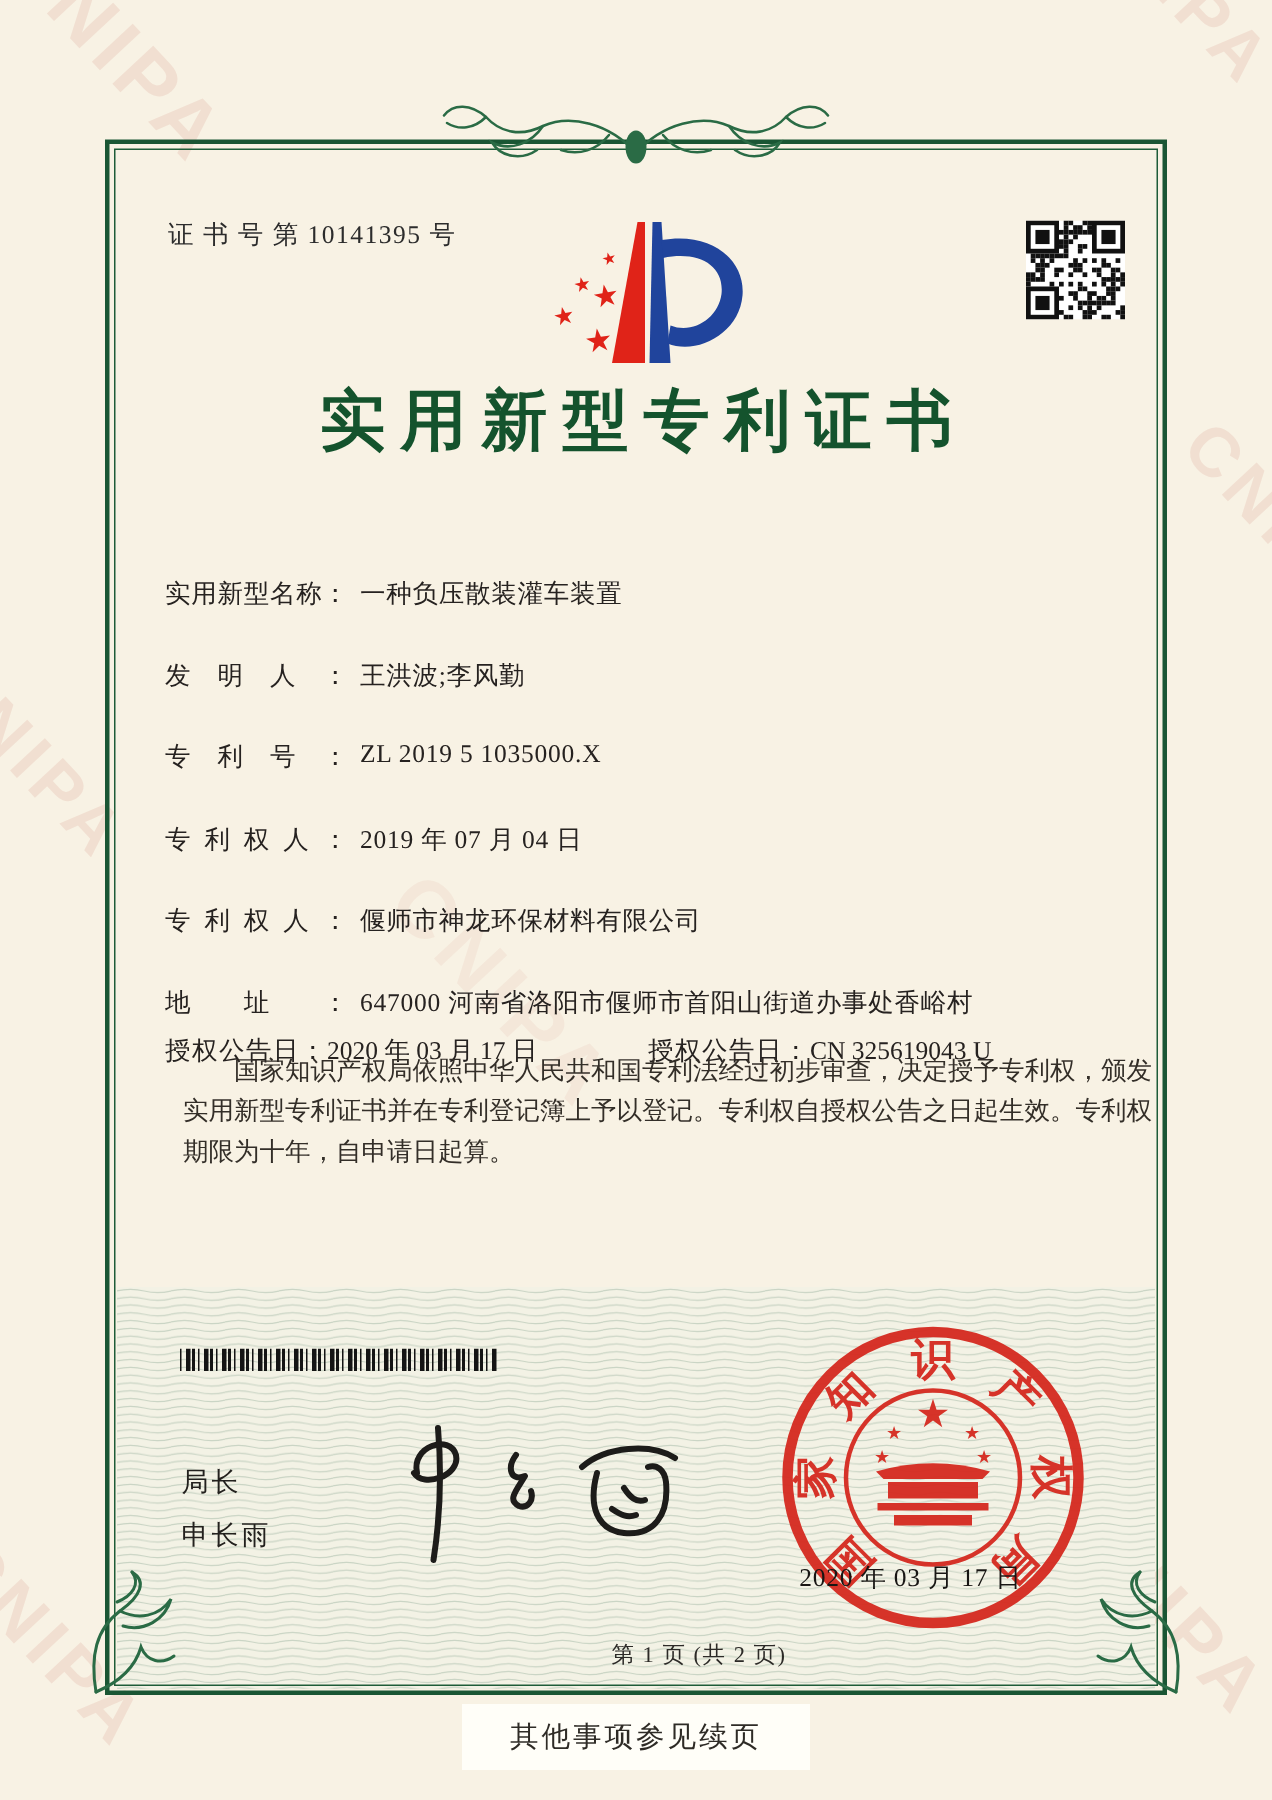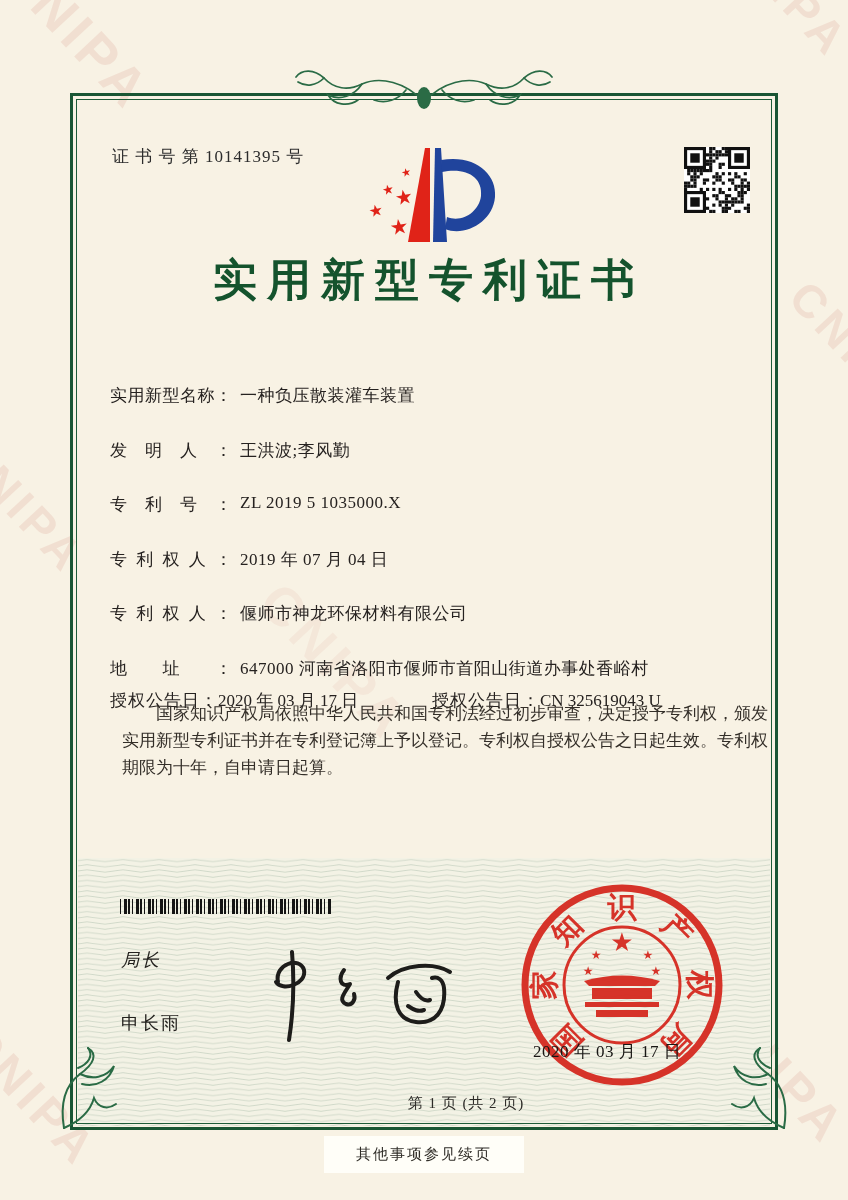--- a/index.html
+++ b/index.html
@@ -43,21 +43,21 @@
   .officer{left:121px;font-size:18px;color:#23211e;z-index:4;letter-spacing:2px;}
   .signature{left:248px;top:948px;z-index:4;}
 
   .seal{left:517px;top:880px;z-index:5;opacity:0.94;}
   .seal-date{left:512px;top:1040px;width:190px;text-align:center;font-size:17px;
       color:#181614;z-index:6;letter-spacing:0.5px;}
 
   .page-indicator{left:70px;top:1094px;width:708px;text-align:center;
       font-size:15px;color:#2c2a27;z-index:4;letter-spacing:1px;margin-left:42px;}
   .foot-note{left:50%;top:1136px;transform:translateX(-50%);
-      background:#fffef8;padding:9px 32px;font-size:15px;color:#2e2b26;
+      background:#fffef8;padding:9px 32px;font-size:19px;color:#2e2b26;
       z-index:4;letter-spacing:2px;white-space:nowrap;}
 
   .ornament{z-index:3;}
 </style>
 </head>
 <body>
 
 <div class="cert">
 
   <div class="wm" style="left:-18px;top:0px;font-size:54px;">CNIPA</div>
@@ -365,21 +365,21 @@
         <rect x="184" y="0" width="3" height="15"></rect>
         <rect x="188" y="0" width="2" height="15"></rect>
         <rect x="192" y="0" width="1" height="15"></rect>
         <rect x="196" y="0" width="3" height="15"></rect>
         <rect x="200" y="0" width="2" height="15"></rect>
         <rect x="204" y="0" width="1" height="15"></rect>
         <rect x="208" y="0" width="3" height="15"></rect>
       </g>
   </svg>
 
-  <div class="abs officer" style="top:948px;font-style:italic;">局长</div>
+  <div class="abs officer" style="top:976px;">局长</div>
   <div class="abs officer" style="top:1011px;">申长雨</div>
 
   <svg class="abs signature" width="235" height="96" viewBox="0 0 235 96">
     <g stroke="#1d1c1a" fill="none" stroke-width="4" stroke-linecap="round" stroke-linejoin="round">
       <path d="M30 34 C 26 16, 52 8, 56 22 C 59 36, 34 44, 28 34"></path>
       <path d="M44 4 C 46 28, 46 60, 41 92"></path>
       <path d="M96 22 C 90 30, 92 40, 102 36 C 96 46, 90 52, 98 56 C 104 58, 108 52, 106 46"></path>
       <path d="M140 30 C 156 16, 186 14, 202 24"></path>
       <path d="M150 34 C 144 56, 150 72, 168 74 C 188 76, 198 62, 196 40 C 195 32, 190 28, 184 30"></path>
       <path d="M168 44 C 172 50, 176 54, 182 52"></path>

